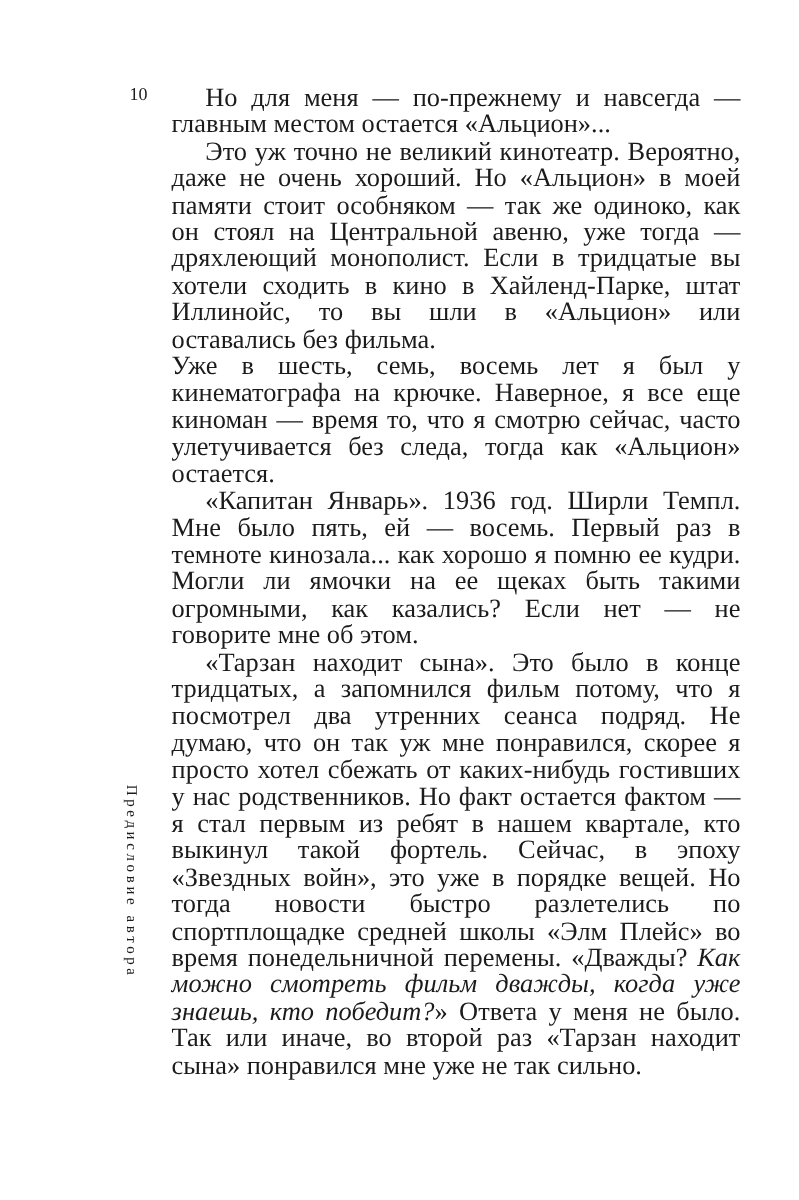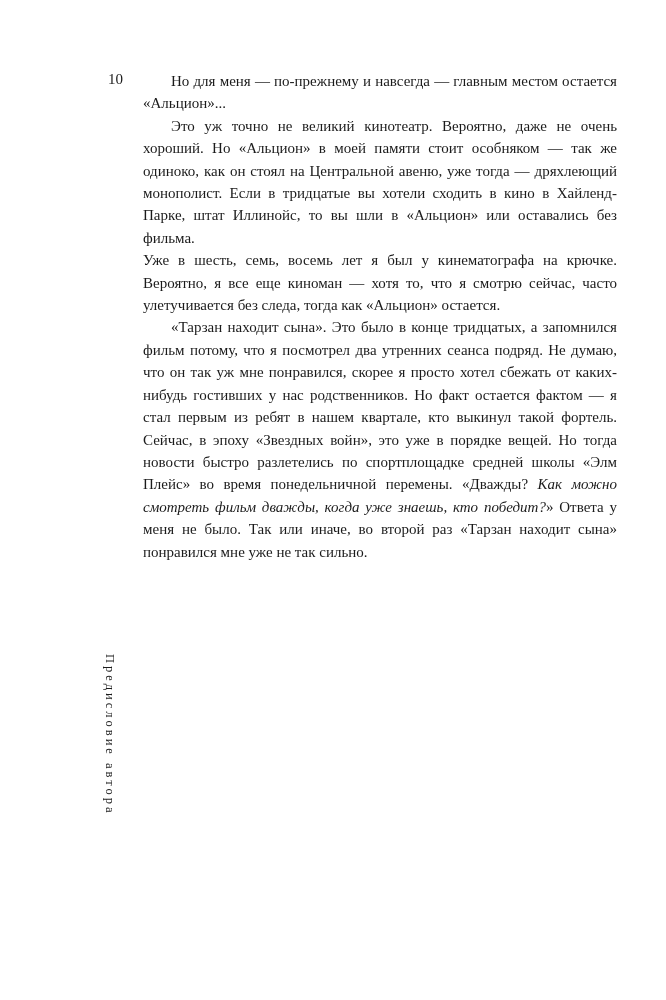--- a/index.html
+++ b/index.html
@@ -34,21 +34,21 @@
     font-size: 12.5px;
     letter-spacing: 3px;
     color: #1b1b1b;
     white-space: nowrap;
   }
   .text-block {
     position: absolute;
     left: 105px;
     top: 70px;
     width: 474px;
-    font-size: 15px;
+    font-size: 22px;
     line-height: 22.4px;
     text-align: justify;
   }
   .text-block p {
     margin: 0;
     padding: 0;
     text-indent: 28px;
   }
   .text-block p.no-indent {
     text-indent: 0;
@@ -66,22 +66,23 @@
 
   <div class="margin-title">Предисловие автора</div>
 
   <div class="text-block">
 
     <p>Но для меня — по-прежнему и навсегда — главным местом остается «Альцион»...</p>
 
     <p>Это уж точно не великий кинотеатр. Вероятно, даже не очень хороший. Но «Альцион» в моей памяти стоит особняком — так же одиноко, как он стоял на Центральной авеню, уже тогда — дряхлеющий монополист. Если в тридцатые вы хотели сходить в кино в Хайленд-Парке, штат Иллинойс, то вы шли в «Альцион» или оставались без фильма.</p>
 
 
-    <p class="no-indent">Уже в шесть, семь, восемь лет я был у кинематографа на крючке. Вероятно, я все еще киноман — хотя то, что я смотрю сейчас, часто улетучивается без следа, тогда как «Альцион» остается.</p>
+    <p class="no-indent">Уже в шесть, семь, восемь лет я был у кинематографа на крючке. Наверное, я все еще киноман — время то, что я смотрю сейчас, часто улетучивается без следа, тогда как «Альцион» остается.</p>
 
+    <p>«Капитан Январь». 1936 год. Ширли Темпл. Мне было пять, ей — восемь. Первый раз в темноте кинозала... как хорошо я помню ее кудри. Могли ли ямочки на ее щеках быть такими огромными, как казались? Если нет — не говорите мне об этом.</p>
 
     <p>
       <span>«Тарзан находит сына». Это было в конце тридцатых, а запомнился фильм потому, что я посмотрел два утренних сеанса подряд. Не думаю, что он так уж мне понравился, скорее я просто хотел сбежать от каких-нибудь гостивших у нас родственников. Но факт остается фактом — я стал первым из ребят в нашем квартале, кто выкинул такой фортель. Сейчас, в эпоху «Звездных войн», это уже в порядке вещей. Но тогда новости быстро разлетелись по спортплощадке средней школы «Элм Плейс» во время понедельничной перемены. «Дважды? </span><span class="italic">Как можно смотреть фильм дважды, когда уже знаешь, кто победит?</span><span>» Ответа у меня не было. Так или иначе, во второй раз «Тарзан находит сына» понравился мне уже не так сильно.</span>
     </p>
 
 
 
   </div>
 
 </div>

